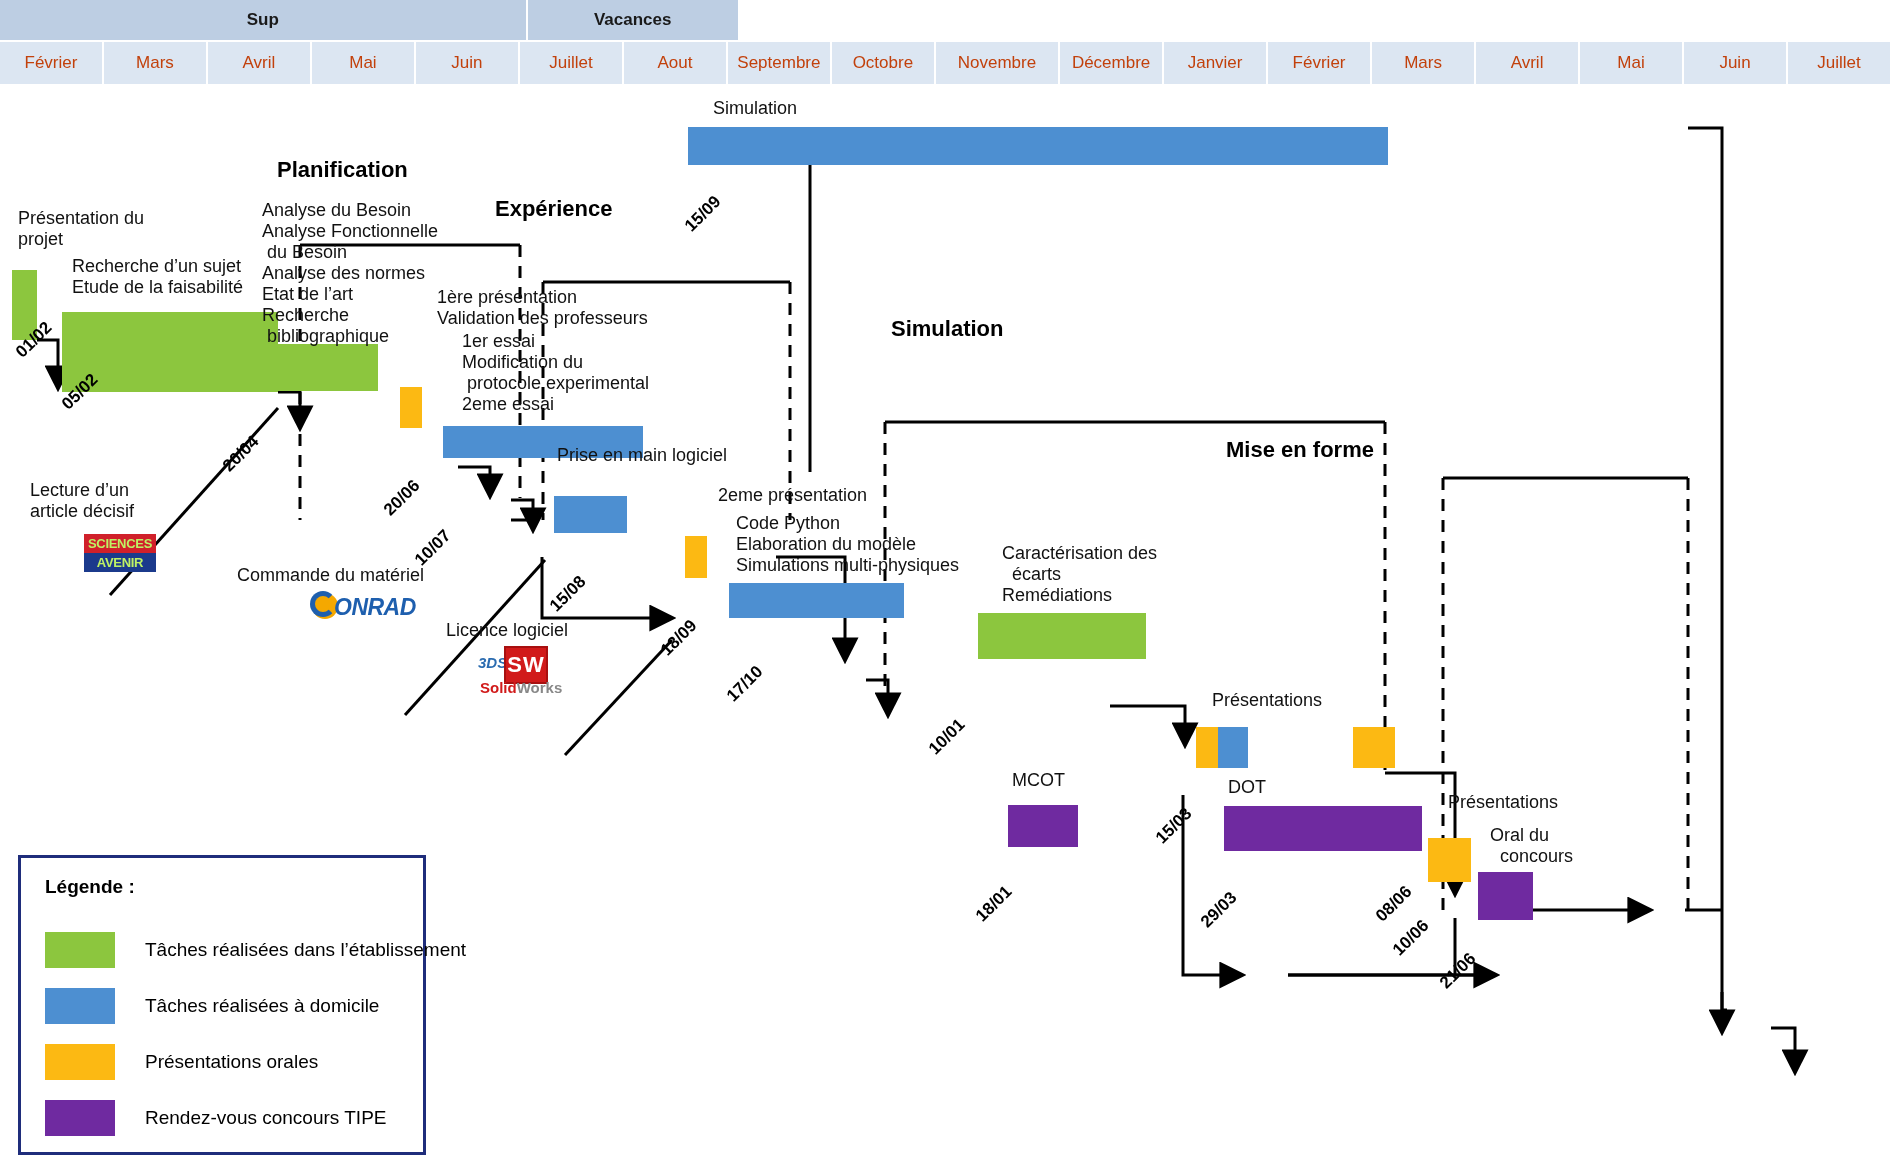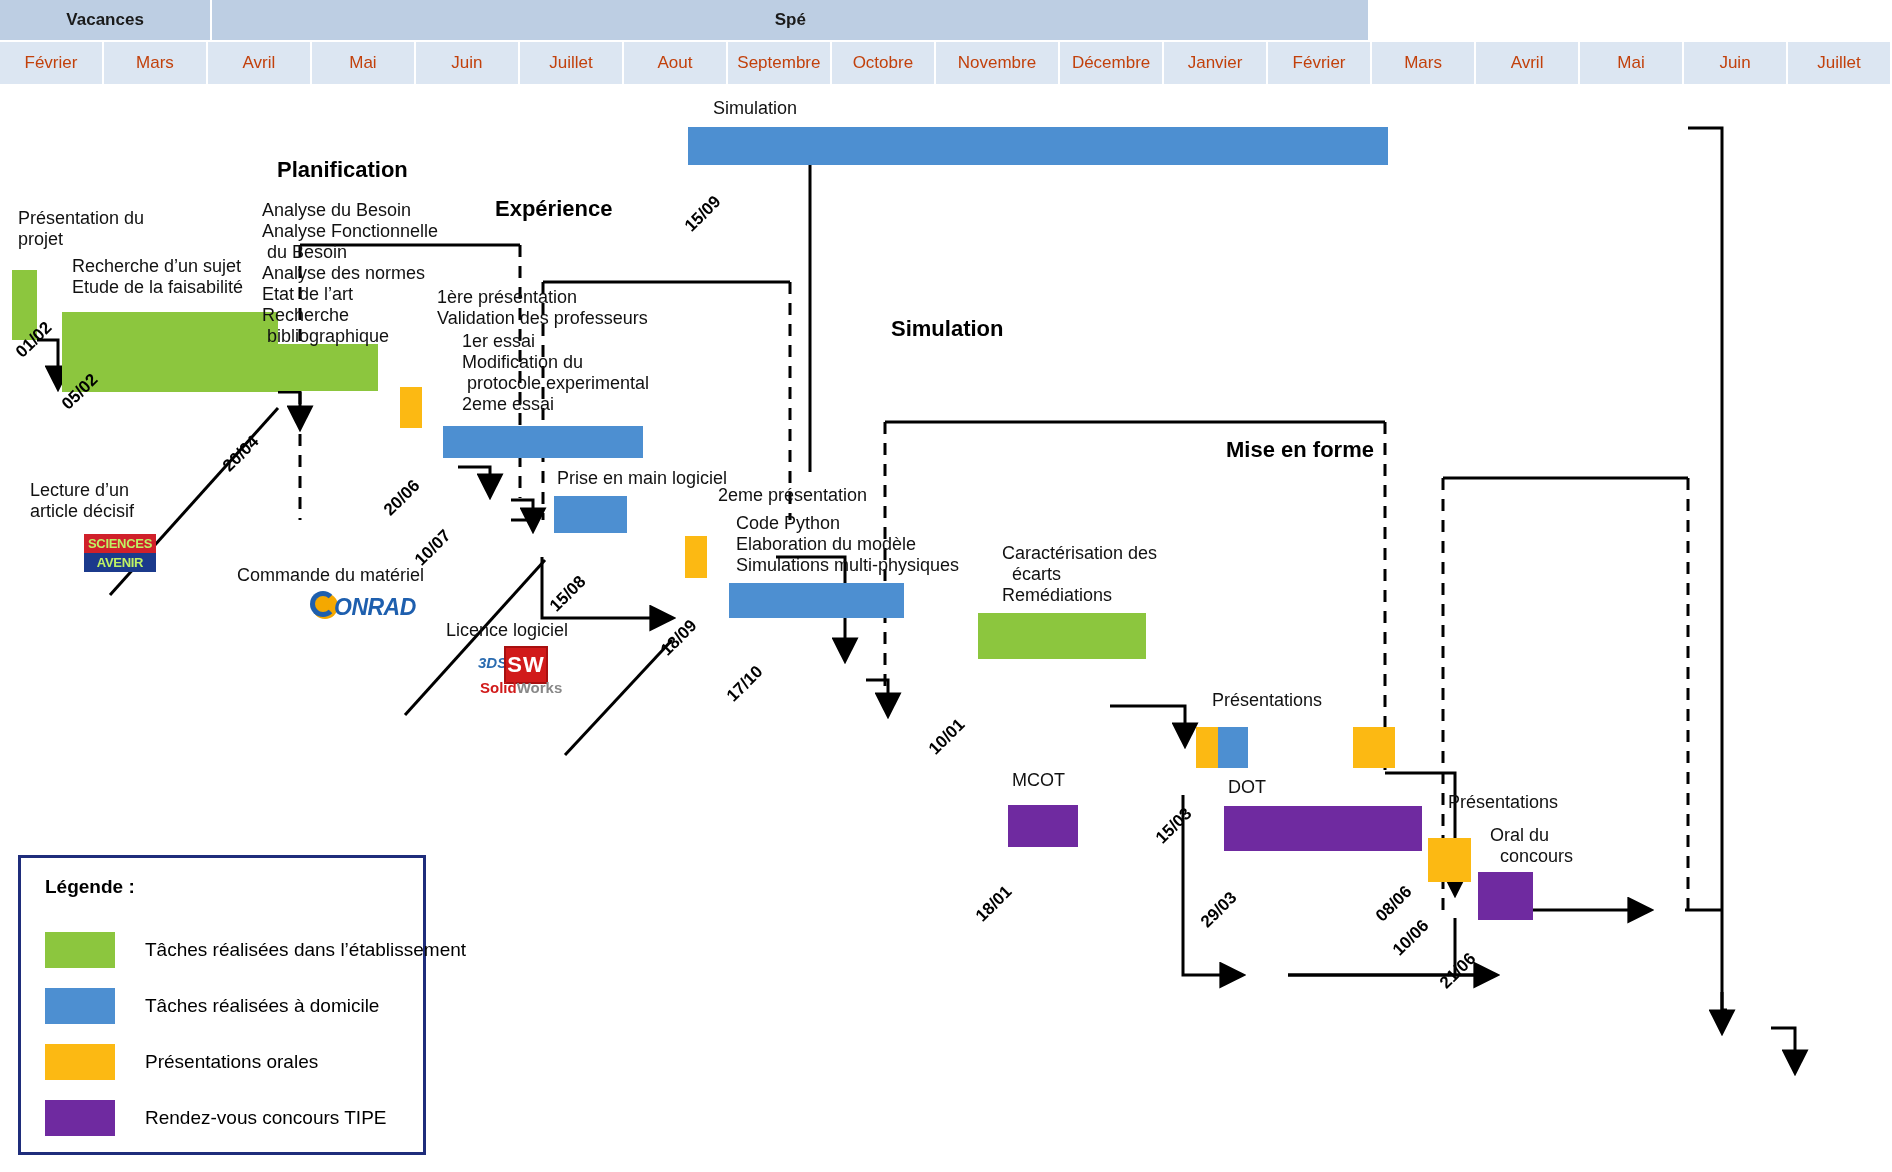--- a/index.html
+++ b/index.html
@@ -67,22 +67,22 @@
   #logo-solidworks .sw-word{position:absolute;left:2px;top:33px;font-size:15px;
         font-weight:800;}
   #logo-solidworks .sw-word i{color:#d11a1a;font-style:normal;}
   #logo-solidworks .sw-word u{color:#888;text-decoration:none;}
 </style>
 </head>
 <body>
 
 <div id="timeline-header">
   <div class="hdr-row" id="hdr-groups">
+      <div class="hdr-group" style="width: 525.556px;">Sup</div>
       <div class="hdr-group" style="width: 210.222px;">Vacances</div>
-      <div class="hdr-group" style="width: 1156.22px;">Spé</div>
     </div>
   <div class="hdr-row" id="hdr-months">
       <div class="hdr-month" style="width: 105.111px;">Février</div>
       <div class="hdr-month" style="width: 105.111px;">Mars</div>
       <div class="hdr-month" style="width: 105.111px;">Avril</div>
       <div class="hdr-month" style="width: 105.111px;">Mai</div>
       <div class="hdr-month" style="width: 105.111px;">Juin</div>
       <div class="hdr-month" style="width: 105.111px;">Juillet</div>
       <div class="hdr-month" style="width: 105.111px;">Aout</div>
       <div class="hdr-month" style="width: 105.111px;">Septembre</div>
@@ -212,21 +212,21 @@
 <div class="lbl" style="left:30px;top:480px">Lecture d’un
 article décisif</div>
 <div class="lbl" style="left:237px;top:565px">Commande du matériel</div>
 <div class="lbl" style="left:446px;top:620px">Licence logiciel</div>
 <div class="lbl" style="left:437px;top:287px">1ère présentation
 Validation des professeurs</div>
 <div class="lbl" style="left:462px;top:331px">1er essai
 Modification du
  protocole experimental
 2eme essai</div>
-<div class="lbl" style="left:557px;top:468px">Prise en main logiciel</div>
+<div class="lbl" style="left:557px;top:445px">Prise en main logiciel</div>
 <div class="lbl" style="left:713px;top:98px">Simulation</div>
 <div class="lbl" style="left:718px;top:485px">2eme présentation</div>
 <div class="lbl" style="left:736px;top:513px">Code Python
 Elaboration du modèle
 Simulations multi-physiques</div>
 <div class="lbl" style="left:1002px;top:543px">Caractérisation des
   écarts
 Remédiations</div>
 <div class="lbl" style="left:1212px;top:690px">Présentations</div>
 <div class="lbl" style="left:1448px;top:792px">Présentations</div>

